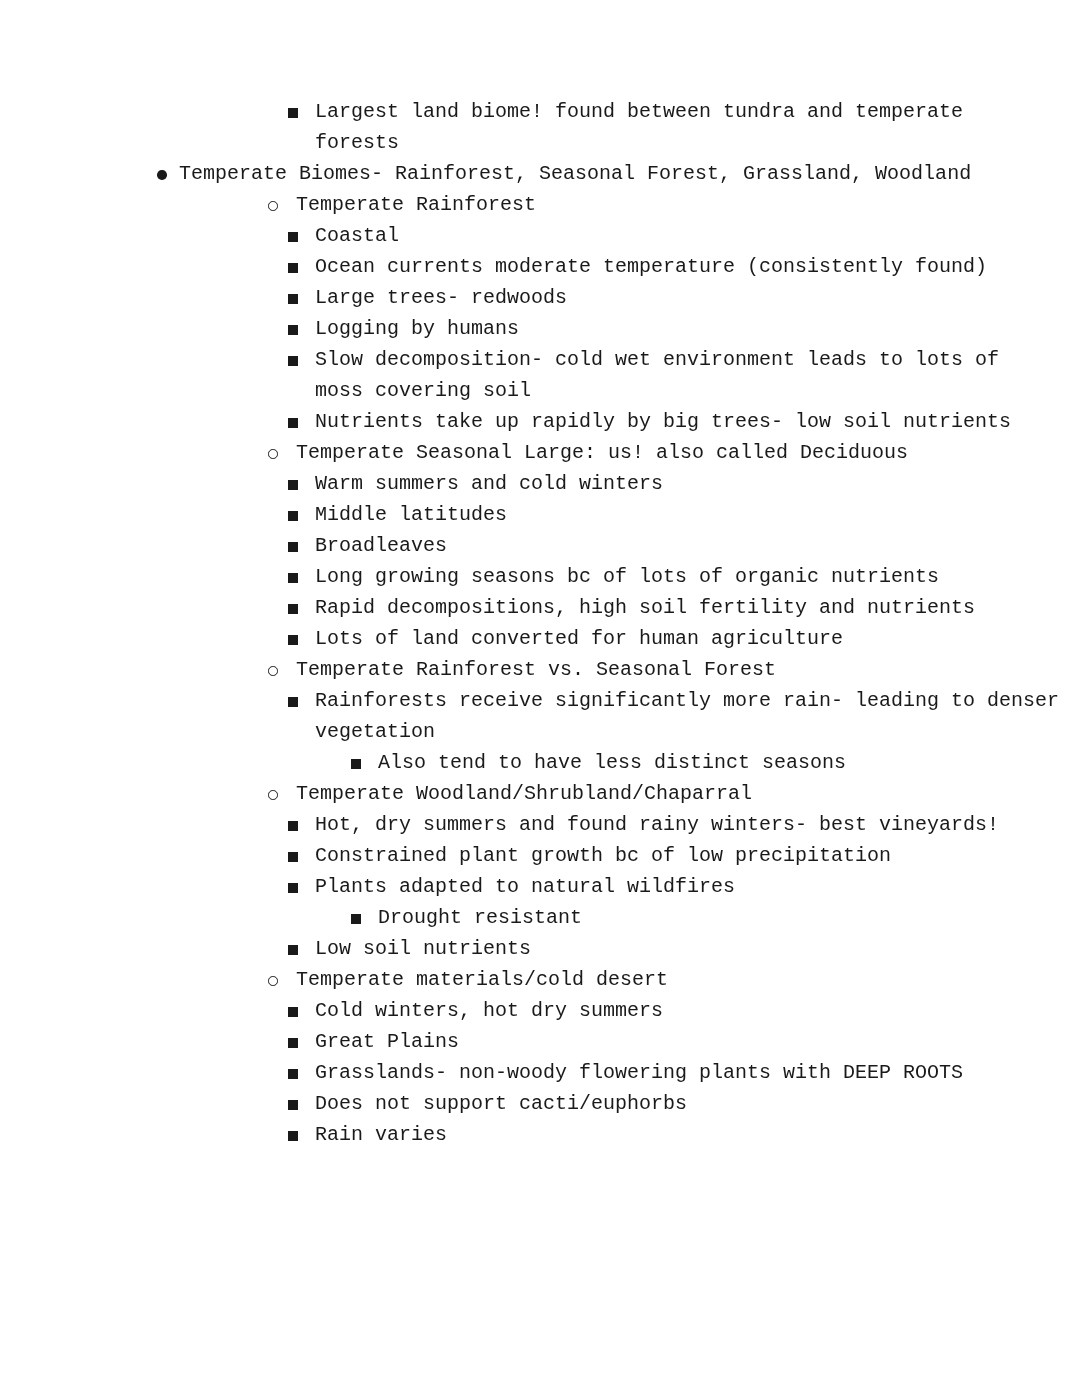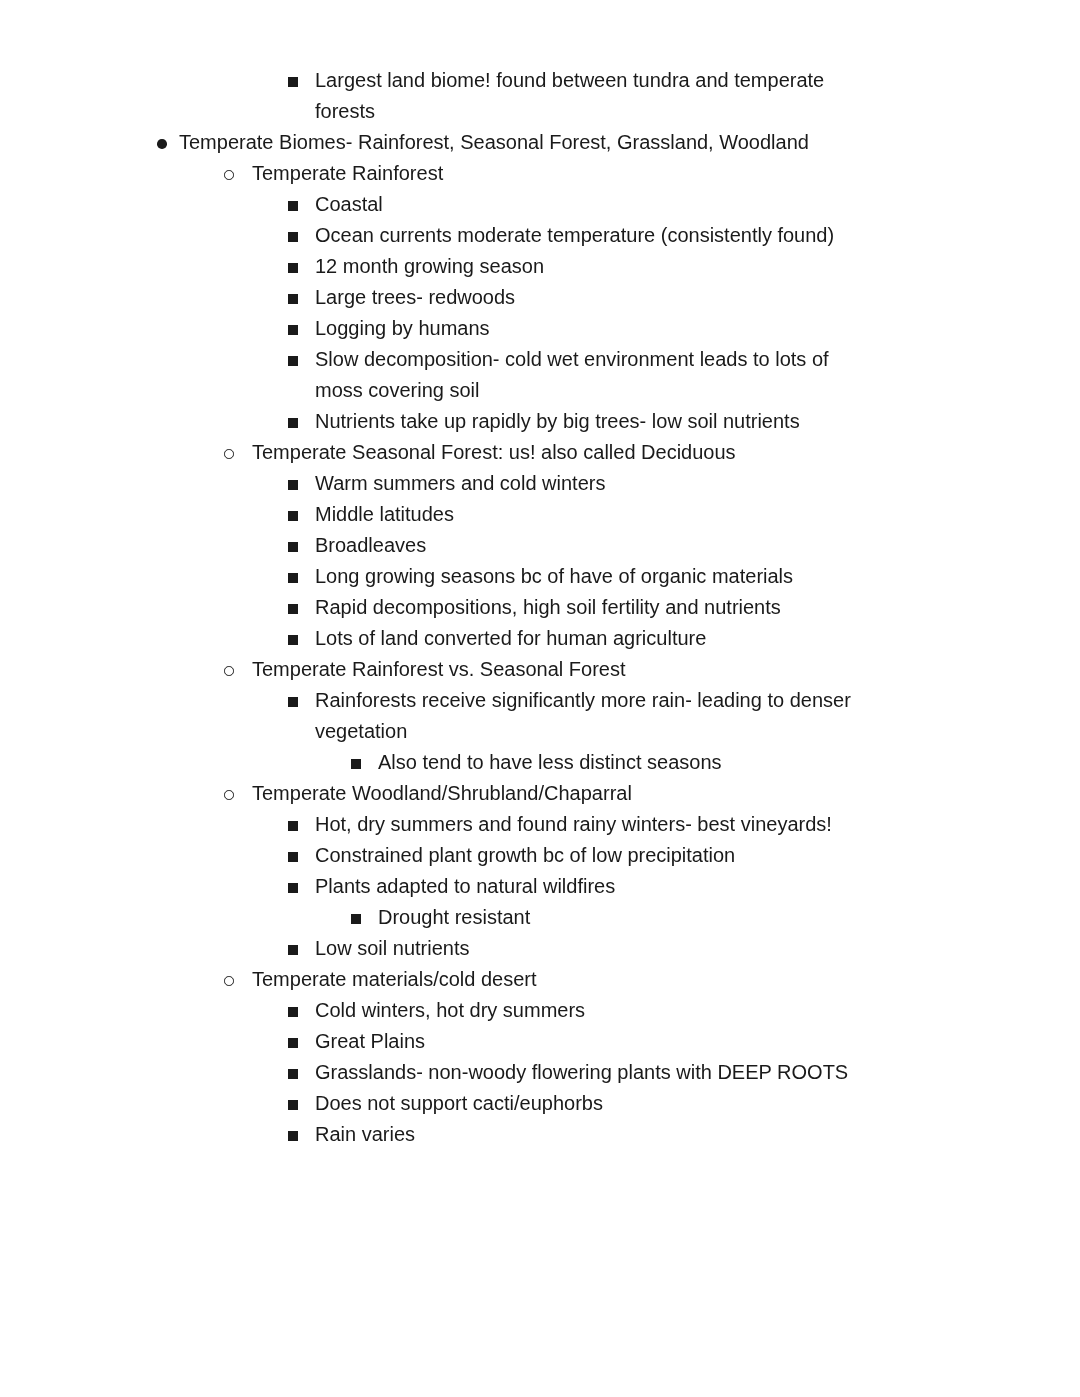--- a/index.html
+++ b/index.html
@@ -9,35 +9,35 @@
   }
   .page {
     position: relative;
     width: 1080px;
     height: 1397px;
     background: #ffffff;
     overflow: hidden;
   }
   .doc {
     position: relative;
-    padding-top: 65px;
-    font-family: Liberation Sans, sans-serif;
+    padding-top: 96px;
+    font-family: Liberation Mono, monospace;
     font-size: 20px;
     line-height: 31px;
     color: #1a1a1a;
   }
   .li {
     position: relative;
   }
   .li .txt {
     display: block;
     white-space: pre-wrap; 
   }
   .lvl1 { padding-left: 179px; }
-  .lvl2 { padding-left: 252px; }
+  .lvl2 { padding-left: 252px; margin-left: 44px; }
   .lvl3 { padding-left: 315px; }
   .lvl4 { padding-left: 378px; }
 
   .bullet {
     position: absolute;
     top: 12px;
     width: 9.5px;
     height: 9.5px;
     box-sizing: border-box;
   }
@@ -80,58 +80,57 @@
       <div class="li lvl3">
         <span class="bullet square"></span>
         <span class="txt">Coastal</span>
       </div>
       <div class="li lvl3">
         <span class="bullet square"></span>
         <span class="txt">Ocean currents moderate temperature (consistently found)</span>
       </div>
       <div class="li lvl3">
         <span class="bullet square"></span>
-        <span class="txt">12 month growing season</span>
       </div>
       <div class="li lvl3">
         <span class="bullet square"></span>
         <span class="txt">Large trees- redwoods</span>
       </div>
       <div class="li lvl3">
         <span class="bullet square"></span>
         <span class="txt">Logging by humans</span>
       </div>
       <div class="li lvl3">
         <span class="bullet square"></span>
         <span class="txt">Slow decomposition- cold wet environment leads to lots of
 moss covering soil</span>
       </div>
       <div class="li lvl3">
         <span class="bullet square"></span>
         <span class="txt">Nutrients take up rapidly by big trees- low soil nutrients</span>
       </div>
       <div class="li lvl2">
         <span class="bullet circle"></span>
-        <span class="txt">Temperate Seasonal Forest: us! also called Deciduous</span>
+        <span class="txt">Temperate Seasonal Large: us! also called Deciduous</span>
       </div>
       <div class="li lvl3">
         <span class="bullet square"></span>
         <span class="txt">Warm summers and cold winters</span>
       </div>
       <div class="li lvl3">
         <span class="bullet square"></span>
         <span class="txt">Middle latitudes</span>
       </div>
       <div class="li lvl3">
         <span class="bullet square"></span>
         <span class="txt">Broadleaves</span>
       </div>
       <div class="li lvl3">
         <span class="bullet square"></span>
-        <span class="txt">Long growing seasons bc of have of organic materials</span>
+        <span class="txt">Long growing seasons bc of lots of organic nutrients</span>
       </div>
       <div class="li lvl3">
         <span class="bullet square"></span>
         <span class="txt">Rapid decompositions, high soil fertility and nutrients</span>
       </div>
       <div class="li lvl3">
         <span class="bullet square"></span>
         <span class="txt">Lots of land converted for human agriculture</span>
       </div>
       <div class="li lvl2">

